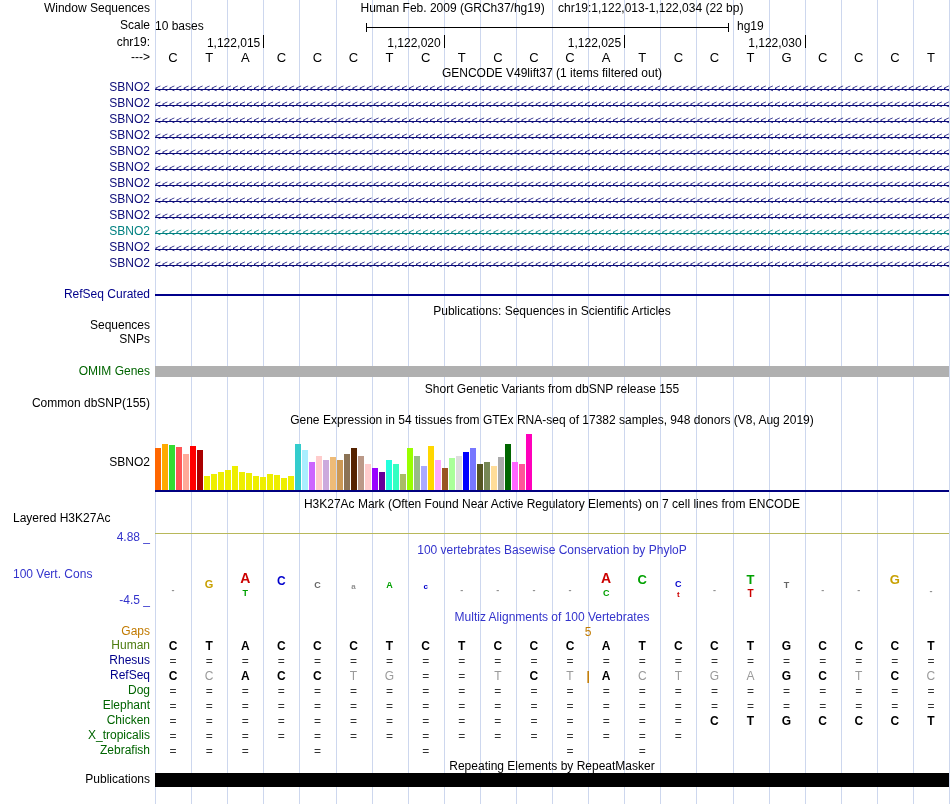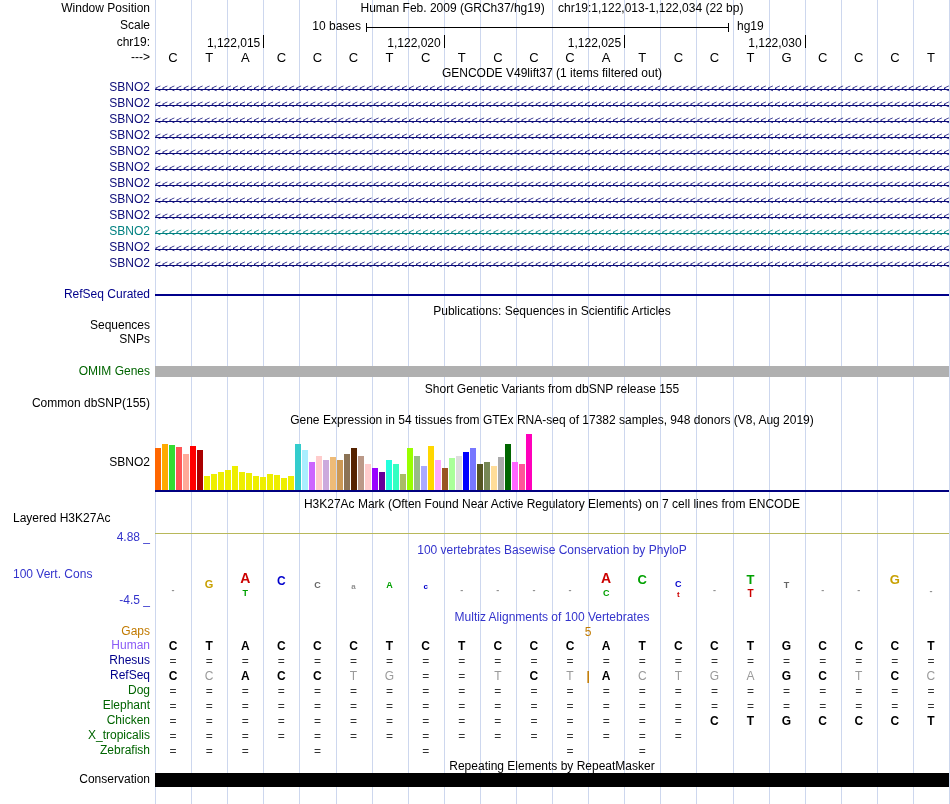--- a/index.html
+++ b/index.html
@@ -44,25 +44,25 @@
       <div class="guideline" style="left: 696.4px; background: rgb(205, 215, 238);"></div>
       <div class="guideline" style="left: 732.5px; background: rgb(205, 215, 238);"></div>
       <div class="guideline" style="left: 768.5px; background: rgb(205, 215, 238);"></div>
       <div class="guideline" style="left: 804.6px; background: rgb(205, 215, 238);"></div>
       <div class="guideline" style="left: 840.7px; background: rgb(205, 215, 238);"></div>
       <div class="guideline" style="left: 876.8px; background: rgb(205, 215, 238);"></div>
       <div class="guideline" style="left: 912.9px; background: rgb(205, 215, 238);"></div>
       <div class="guideline" style="left: 949px; background: rgb(205, 215, 238);"></div>
     </div>
 
-  <div class="lbl" style="top:2px" id="windowpos-label">Window Position</div>
+  <div class="lbl" style="top:2px" id="windowpos-label">Window Sequences</div>
   <div class="ctitle" style="top:2px">Human Feb. 2009 (GRCh37/hg19)    chr19:1,122,013-1,122,034 (22 bp)</div>
 
   <div class="lbl" style="top:19px">Scale</div>
-  <div style="position:absolute;left:155px;width:206px;top:19px;text-align:right;">10 bases</div>
+  <div style="position:absolute;left:155px;width:206px;top:19px;text-align:left;">10 bases</div>
   <div class="scalebar" style="top:23px;left:366px;width:361px;"></div>
   <div style="position:absolute;left:737px;top:19px;">hg19</div>
 
   <div class="lbl" style="top:36px">chr19:</div>
   <div id="ruler">
       <div class="rt" style="left: 183.3px; width: 77px; top: 36px; text-align: right;">1,122,015</div>
       <div class="rt" style="left: 263.3px; top: 35px; width: 1px; height: 13px; background: rgb(0, 0, 0);"></div>
       <div class="rt" style="left: 363.7px; width: 77px; top: 36px; text-align: right;">1,122,020</div>
       <div class="rt" style="left: 443.7px; top: 35px; width: 1px; height: 13px; background: rgb(0, 0, 0);"></div>
       <div class="rt" style="left: 544.2px; width: 77px; top: 36px; text-align: right;">1,122,025</div>
@@ -231,21 +231,21 @@
       <div class="cell" style="left: 768.5px; width: 36.09px; top: 580px; font-size: 9px; line-height: 10px; color: rgb(102, 102, 102); font-weight: bold;">T</div>
       <div class="cell" style="left: 804.6px; width: 36.09px; top: 585px; font-size: 9px; line-height: 10px; color: rgb(144, 144, 144); font-weight: bold;">-</div>
       <div class="cell" style="left: 840.7px; width: 36.09px; top: 585px; font-size: 9px; line-height: 10px; color: rgb(144, 144, 144); font-weight: bold;">-</div>
       <div class="cell" style="left: 876.8px; width: 36.09px; top: 573px; font-size: 13px; line-height: 14px; color: rgb(200, 160, 0); font-weight: bold;">G</div>
       <div class="cell" style="left: 912.9px; width: 36.09px; top: 586px; font-size: 9px; line-height: 10px; color: rgb(144, 144, 144); font-weight: bold;">-</div>
     </div>
 
   <div class="ctitle" style="top: 611px; color: rgb(51, 51, 204);" id="multiz-title">Multiz Alignments of 100 Vertebrates</div>
   <div class="lbl" style="top: 625px; color: rgb(193, 122, 0);" id="gaps-label">Gaps</div>
   <div id="multiz">
-      <div class="lbl" style="top: 639px; color: #8b5cf6;">Human</div>
+      <div class="lbl" style="top: 639px; color: #4d7c0f;">Human</div>
       <div class="cell" style="left: 155px; width: 36.09px; top: 639px; color: rgb(0, 0, 0); font-weight: bold;">C</div>
       <div class="cell" style="left: 191.1px; width: 36.09px; top: 639px; color: rgb(0, 0, 0); font-weight: bold;">T</div>
       <div class="cell" style="left: 227.2px; width: 36.09px; top: 639px; color: rgb(0, 0, 0); font-weight: bold;">A</div>
       <div class="cell" style="left: 263.3px; width: 36.09px; top: 639px; color: rgb(0, 0, 0); font-weight: bold;">C</div>
       <div class="cell" style="left: 299.4px; width: 36.09px; top: 639px; color: rgb(0, 0, 0); font-weight: bold;">C</div>
       <div class="cell" style="left: 335.5px; width: 36.09px; top: 639px; color: rgb(0, 0, 0); font-weight: bold;">C</div>
       <div class="cell" style="left: 371.5px; width: 36.09px; top: 639px; color: rgb(0, 0, 0); font-weight: bold;">T</div>
       <div class="cell" style="left: 407.6px; width: 36.09px; top: 639px; color: rgb(0, 0, 0); font-weight: bold;">C</div>
       <div class="cell" style="left: 443.7px; width: 36.09px; top: 639px; color: rgb(0, 0, 0); font-weight: bold;">T</div>
       <div class="cell" style="left: 479.8px; width: 36.09px; top: 639px; color: rgb(0, 0, 0); font-weight: bold;">C</div>
@@ -398,16 +398,16 @@
       <div class="cell" style="left: 191.1px; width: 36.09px; top: 744px; color: rgb(51, 51, 51); font-weight: normal;">=</div>
       <div class="cell" style="left: 227.2px; width: 36.09px; top: 744px; color: rgb(51, 51, 51); font-weight: normal;">=</div>
       <div class="cell" style="left: 299.4px; width: 36.09px; top: 744px; color: rgb(51, 51, 51); font-weight: normal;">=</div>
       <div class="cell" style="left: 407.6px; width: 36.09px; top: 744px; color: rgb(51, 51, 51); font-weight: normal;">=</div>
       <div class="cell" style="left: 552px; width: 36.09px; top: 744px; color: rgb(51, 51, 51); font-weight: normal;">=</div>
       <div class="cell" style="left: 624.2px; width: 36.09px; top: 744px; color: rgb(51, 51, 51); font-weight: normal;">=</div>
       <div class="cell" style="left: 578.1px; width: 20px; top: 625px; color: rgb(193, 122, 0);">5</div>
     </div>
 
   <div class="ctitle" style="top:760px">Repeating Elements by RepeatMasker</div>
-  <div class="lbl" style="top:773px">Conservation</div>
+  <div class="lbl" style="top:773px">Publications</div>
   <div class="hline" style="top:773px;height:14px;background:#000"></div>
 
 </div>
 
 </body></html>

